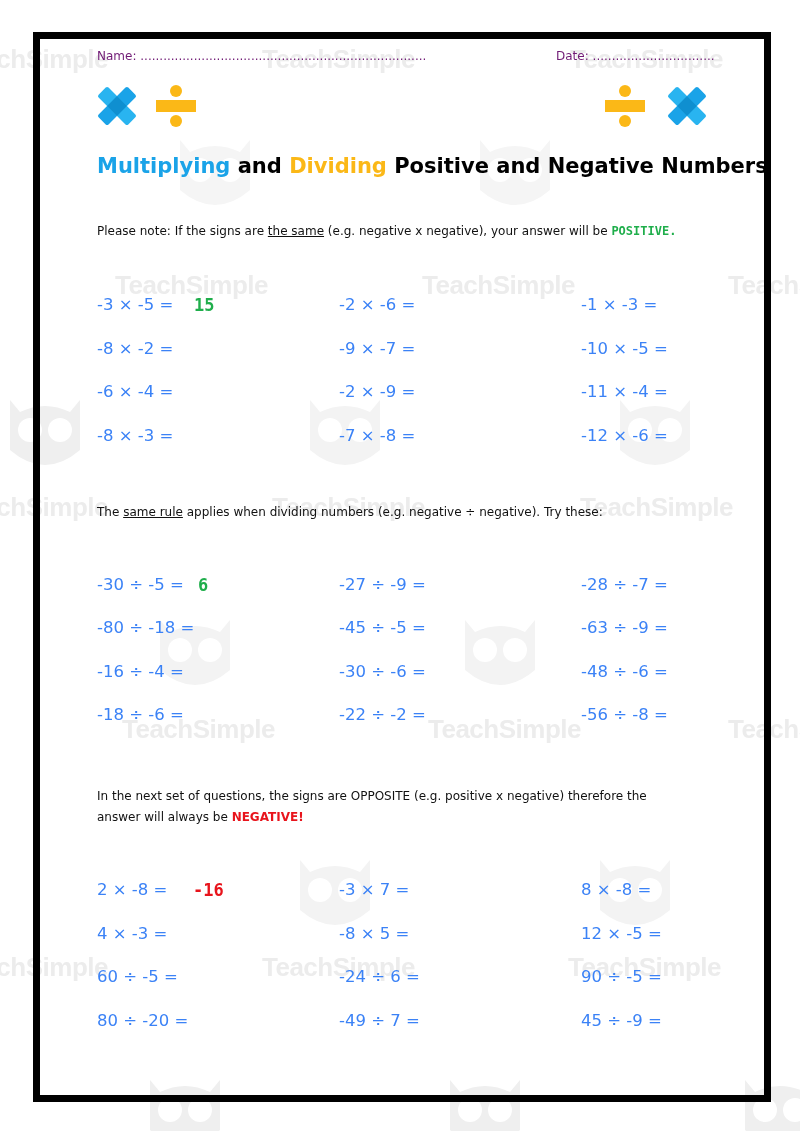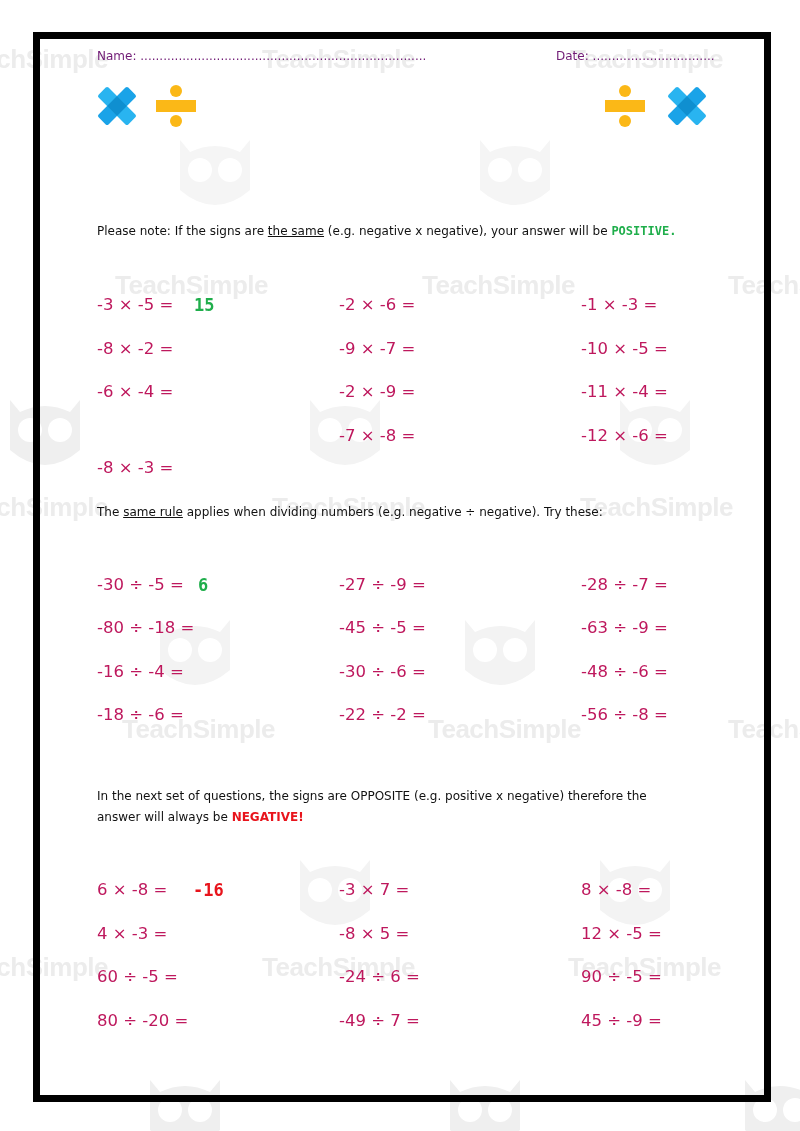--- a/index.html
+++ b/index.html
@@ -126,21 +126,21 @@
       font-family: "DejaVu Sans Mono", monospace;
     }
     .red-strong {
       color: #e8141c;
       font-weight: bold;
     }
     .problem {
       position: absolute;
       font-family: "DejaVu Sans", sans-serif;
       font-size: 16.5px;
-      color: #be185d;
+      color: #3b82f6;
       white-space: nowrap;
     }
     .answer {
       position: absolute;
       font-family: "DejaVu Sans Mono", monospace;
       font-weight: bold;
       font-size: 17px;
       white-space: nowrap;
     }
     .answer.green { color: #1fae4b; }
@@ -263,31 +263,34 @@
     </svg>
     <svg class="icon" style="left:570px;" width="44" height="44" viewBox="0 0 44 44">
       <g transform="rotate(45 22 22)">
         <rect x="15" y="1" width="14" height="42" rx="2" fill="#1aa3e8"></rect>
         <rect x="1" y="15" width="42" height="14" rx="2" fill="#29b4f0"></rect>
         <rect x="15" y="15" width="14" height="14" fill="#0f8fd0"></rect>
       </g>
     </svg>
   </div>
 
+  <div class="subtitle">
+    <span class="sub-blue">Multiplying</span><span> and </span><span class="sub-orange">Dividing</span><span> Positive and Negative Numbers</span>
+  </div>
 
   <div class="note" style="top:221px;">
     <span>Please note: If the signs are </span><span class="u">the same</span><span> (e.g. negative x negative), your answer will be </span><span class="green-strong">POSITIVE.</span>
   </div>
 
   <div>
     <span class="problem" style="left:97px;top:295px;">-3 × -5 =</span>
     <span class="answer green" style="left:194px;top:295px;">15</span>
     <span class="problem" style="left:97px;top:339px;">-8 × -2 =</span>
     <span class="problem" style="left:97px;top:382px;">-6 × -4 =</span>
-    <span class="problem" style="left:97px;top:426px;margin-top:32px;">-8 × -3 =</span>
+    <span class="problem" style="left:97px;top:426px;">-8 × -3 =</span>
 
     <span class="problem" style="left:339px;top:295px;">-2 × -6 =</span>
     <span class="problem" style="left:339px;top:339px;">-9 × -7 =</span>
     <span class="problem" style="left:339px;top:382px;">-2 × -9 =</span>
     <span class="problem" style="left:339px;top:426px;">-7 × -8 =</span>
 
     <span class="problem" style="left:581px;top:295px;">-1 × -3 =</span>
     <span class="problem" style="left:581px;top:339px;">-10 × -5 =</span>
     <span class="problem" style="left:581px;top:382px;">-11 × -4 =</span>
     <span class="problem" style="left:581px;top:426px;">-12 × -6 =</span>
@@ -314,21 +317,21 @@
     <span class="problem" style="left:581px;top:662px;">-48 ÷ -6 =</span>
     <span class="problem" style="left:581px;top:705px;">-56 ÷ -8 =</span>
   </div>
 
   <div class="note" style="top:786px;">
     <div>In the next set of questions, the signs are OPPOSITE (e.g. positive x negative) therefore the</div>
     <div><span>answer will always be </span><span class="red-strong">NEGATIVE!</span></div>
   </div>
 
   <div>
-    <span class="problem" style="left:97px;top:880px;">6 × -8 =</span>
+    <span class="problem" style="left:97px;top:880px;">2 × -8 =</span>
     <span class="answer red" style="left:193px;top:880px;">-16</span>
     <span class="problem" style="left:97px;top:924px;">4 × -3 =</span>
     <span class="problem" style="left:97px;top:967px;">60 ÷ -5 =</span>
     <span class="problem" style="left:97px;top:1011px;">80 ÷ -20 =</span>
 
     <span class="problem" style="left:339px;top:880px;">-3 × 7 =</span>
     <span class="problem" style="left:339px;top:924px;">-8 × 5 =</span>
     <span class="problem" style="left:339px;top:967px;">-24 ÷ 6 =</span>
     <span class="problem" style="left:339px;top:1011px;">-49 ÷ 7 =</span>
 

